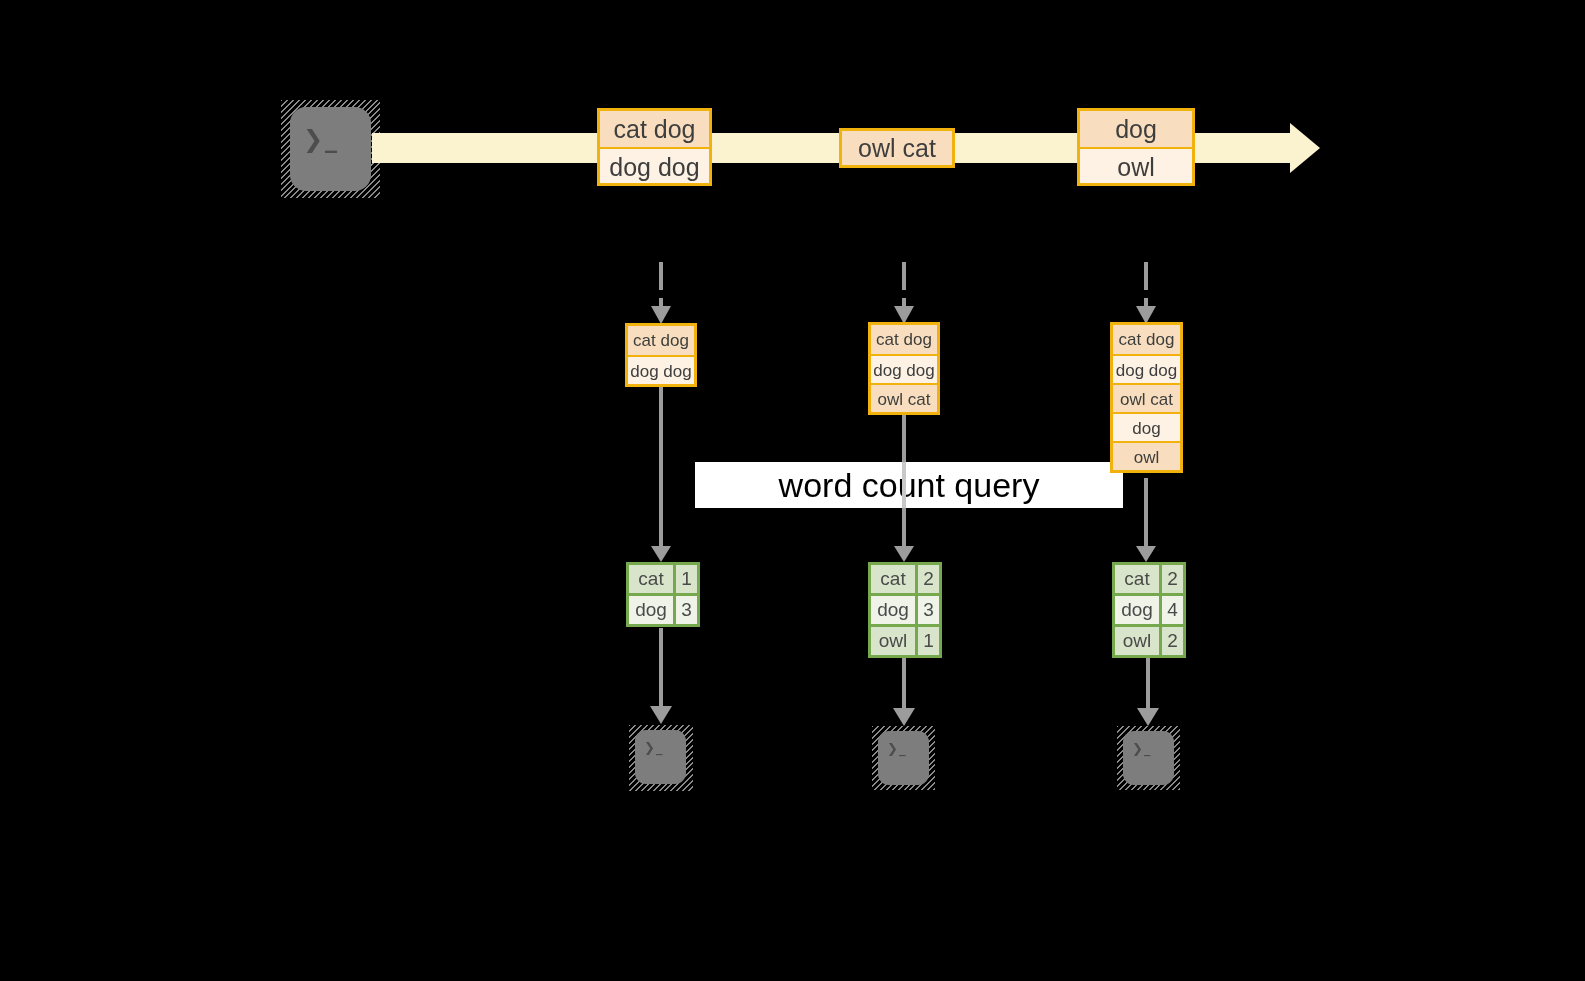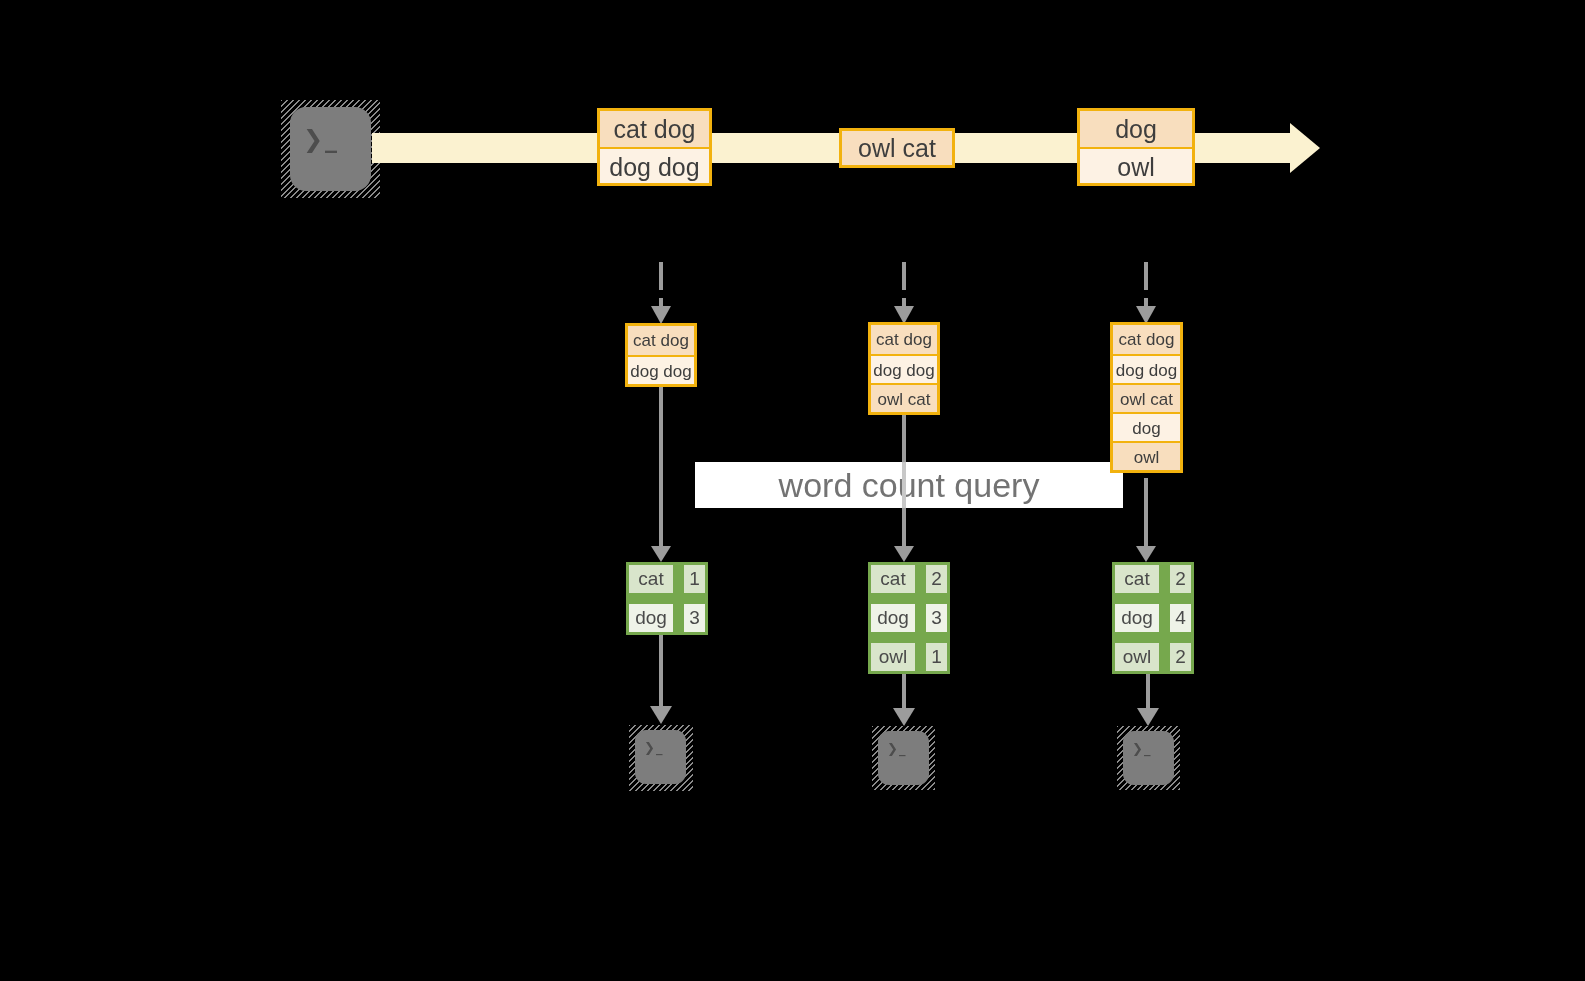--- a/index.html
+++ b/index.html
@@ -77,25 +77,25 @@
   #ma-0{left:651px;top:387px;height:175px;}
   #ma-0 .mline{height:159px;} #ma-0 .tri-md{top:159px;}
   #ma-1{left:894px;top:415px;height:147px;}
   #ma-1 .mline{height:131px;} #ma-1 .tri-md{top:131px;}
   #ma-2{left:1136px;top:478px;height:84px;}
   #ma-2 .mline{height:68px;} #ma-2 .tri-md{top:68px;}
 
   
   .query-band{position:absolute;left:695px;top:462px;width:428px;height:46px;background:#ffffff;z-index:4;
     display:flex;align-items:center;justify-content:center;}
-  .query-band span{font-size:34px;color:#737373;}
+  .query-band span{font-size:34px;color:#000000;}
   .band-line-overlay{position:absolute;left:902px;top:462px;width:4px;height:46px;background:#c8c8c8;z-index:5;}
 
   
-  .count-table{position:absolute;display:grid;grid-template-columns:44px 21px;gap:11px;
+  .count-table{position:absolute;display:grid;grid-template-columns:44px 21px;gap:3px;
     background:var(--green);padding:3px;z-index:6;}
   .cell{height:28px;line-height:28px;font-size:19px;color:#4a4a4a;text-align:center;}
   .cell.dark{background:var(--sage-dark);}
   .cell.light{background:var(--sage-light);}
   #counts-0{left:626px;top:562px;}
   #counts-1{left:868px;top:562px;}
   #counts-2{left:1112px;top:562px;}
 
   
   .barrow{position:absolute;width:22px;z-index:2;}

